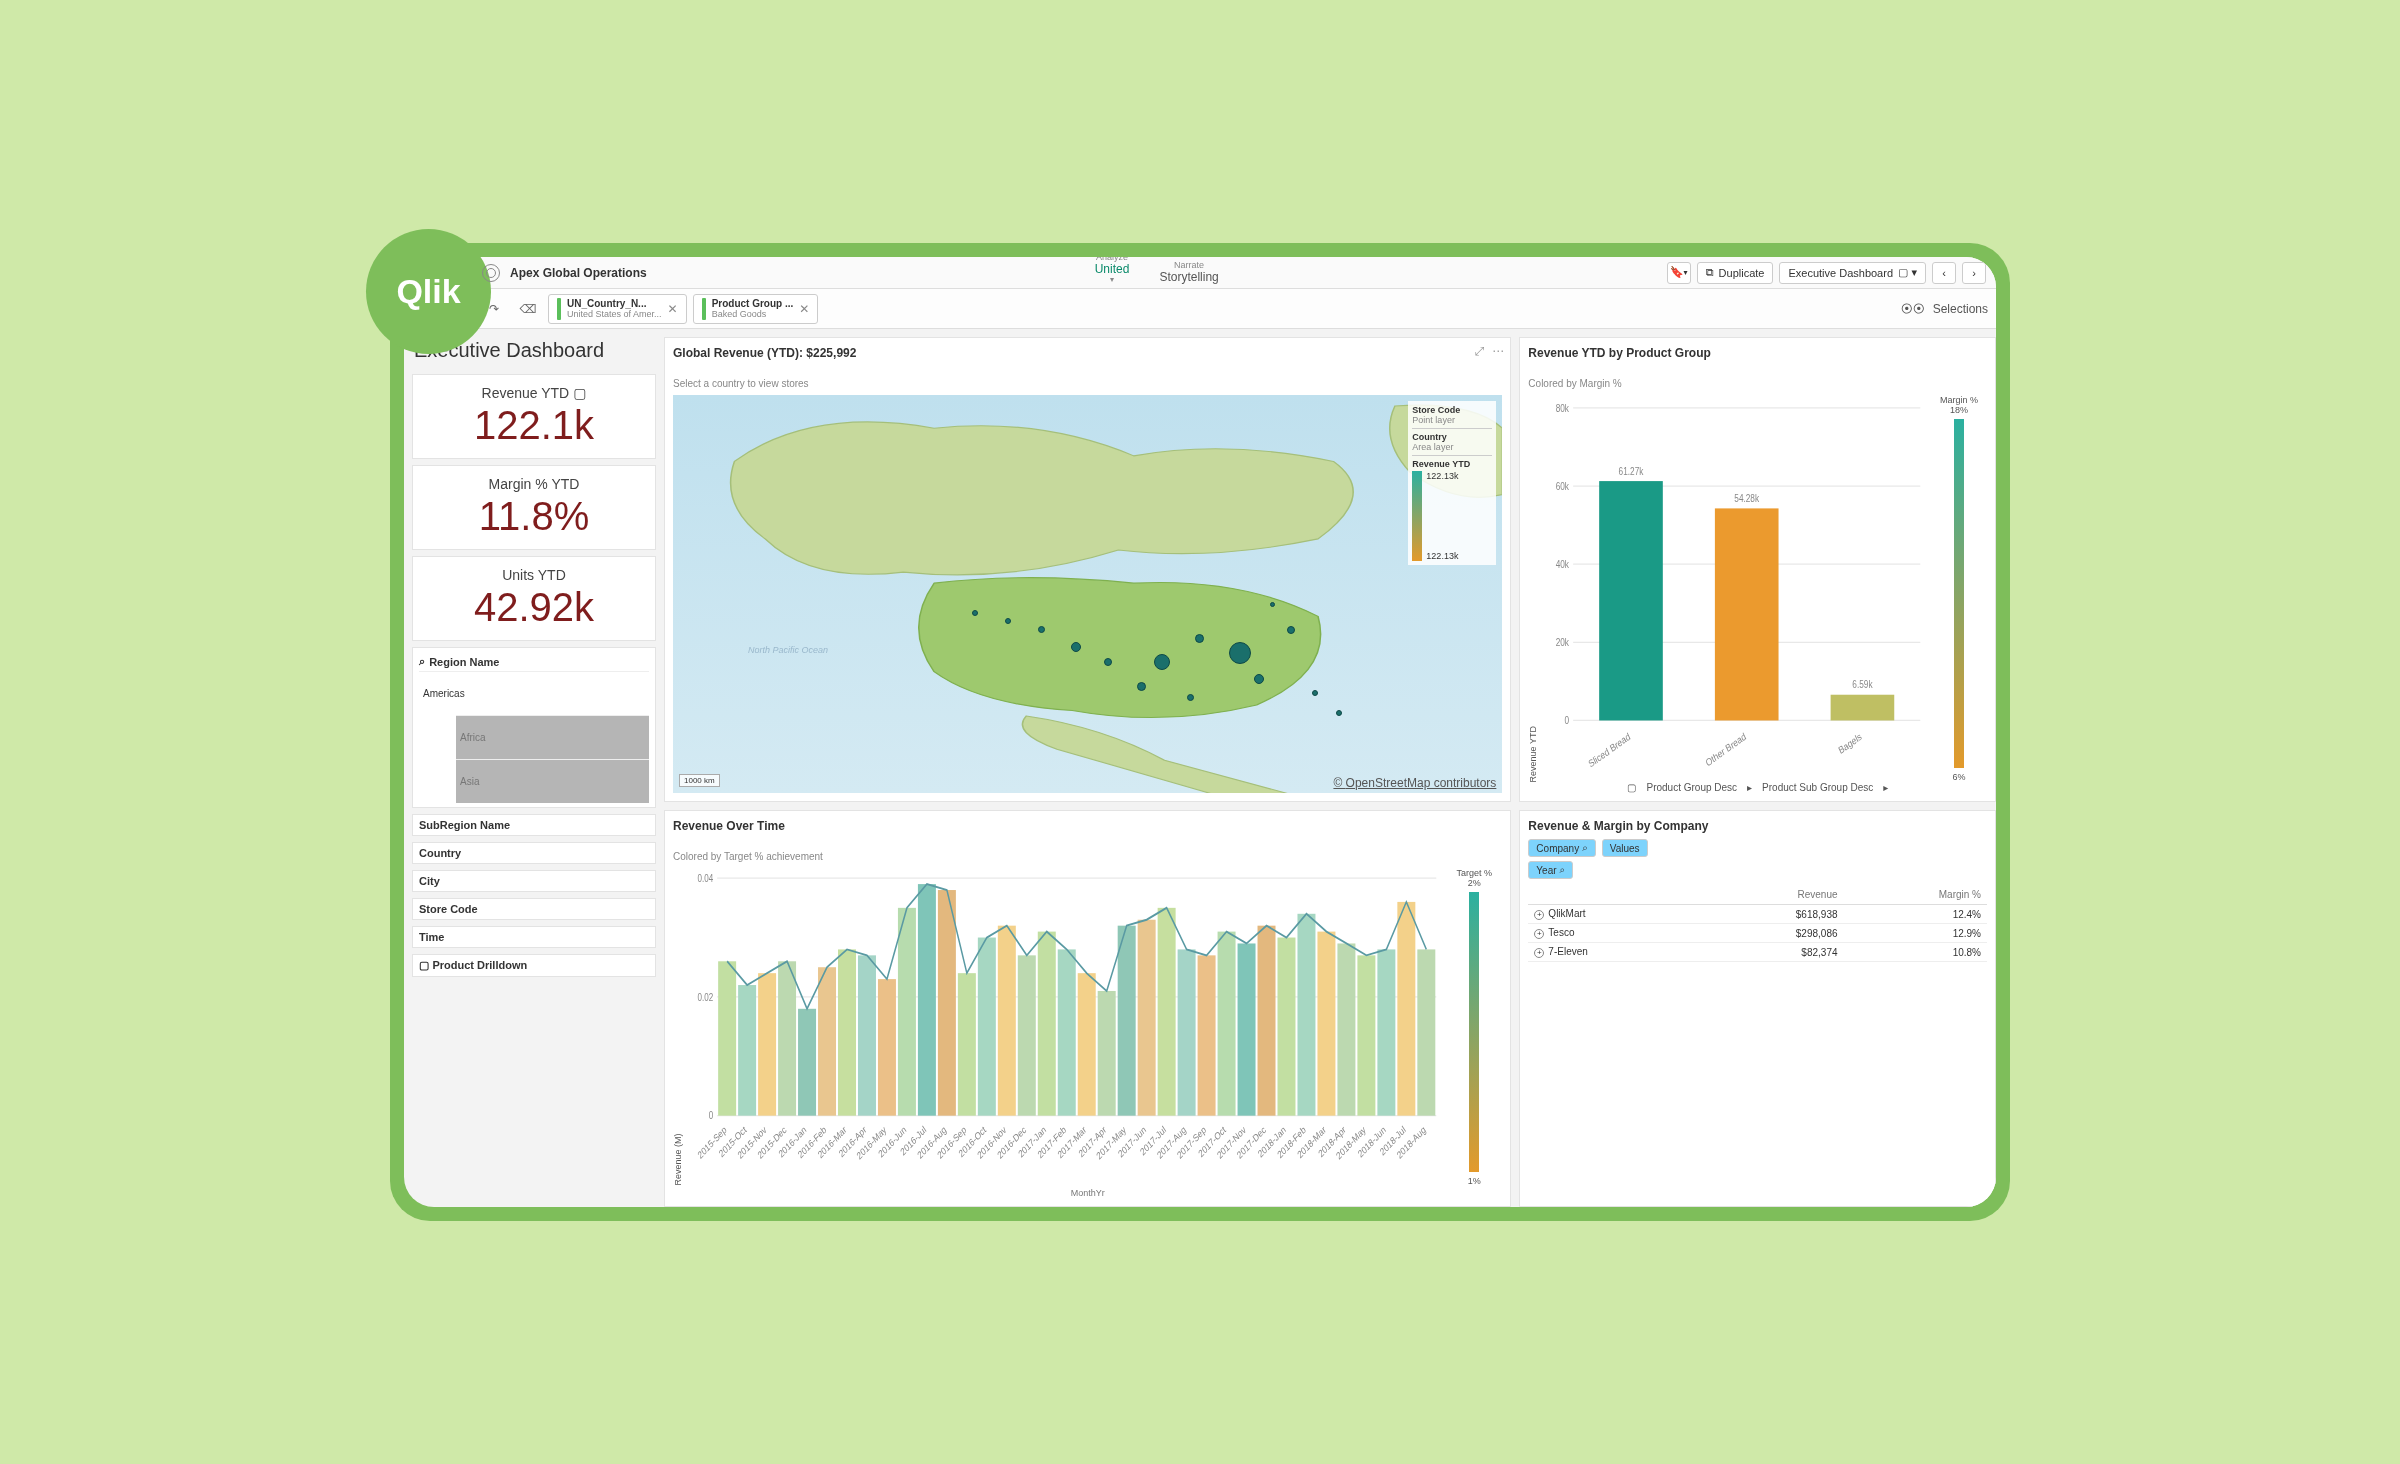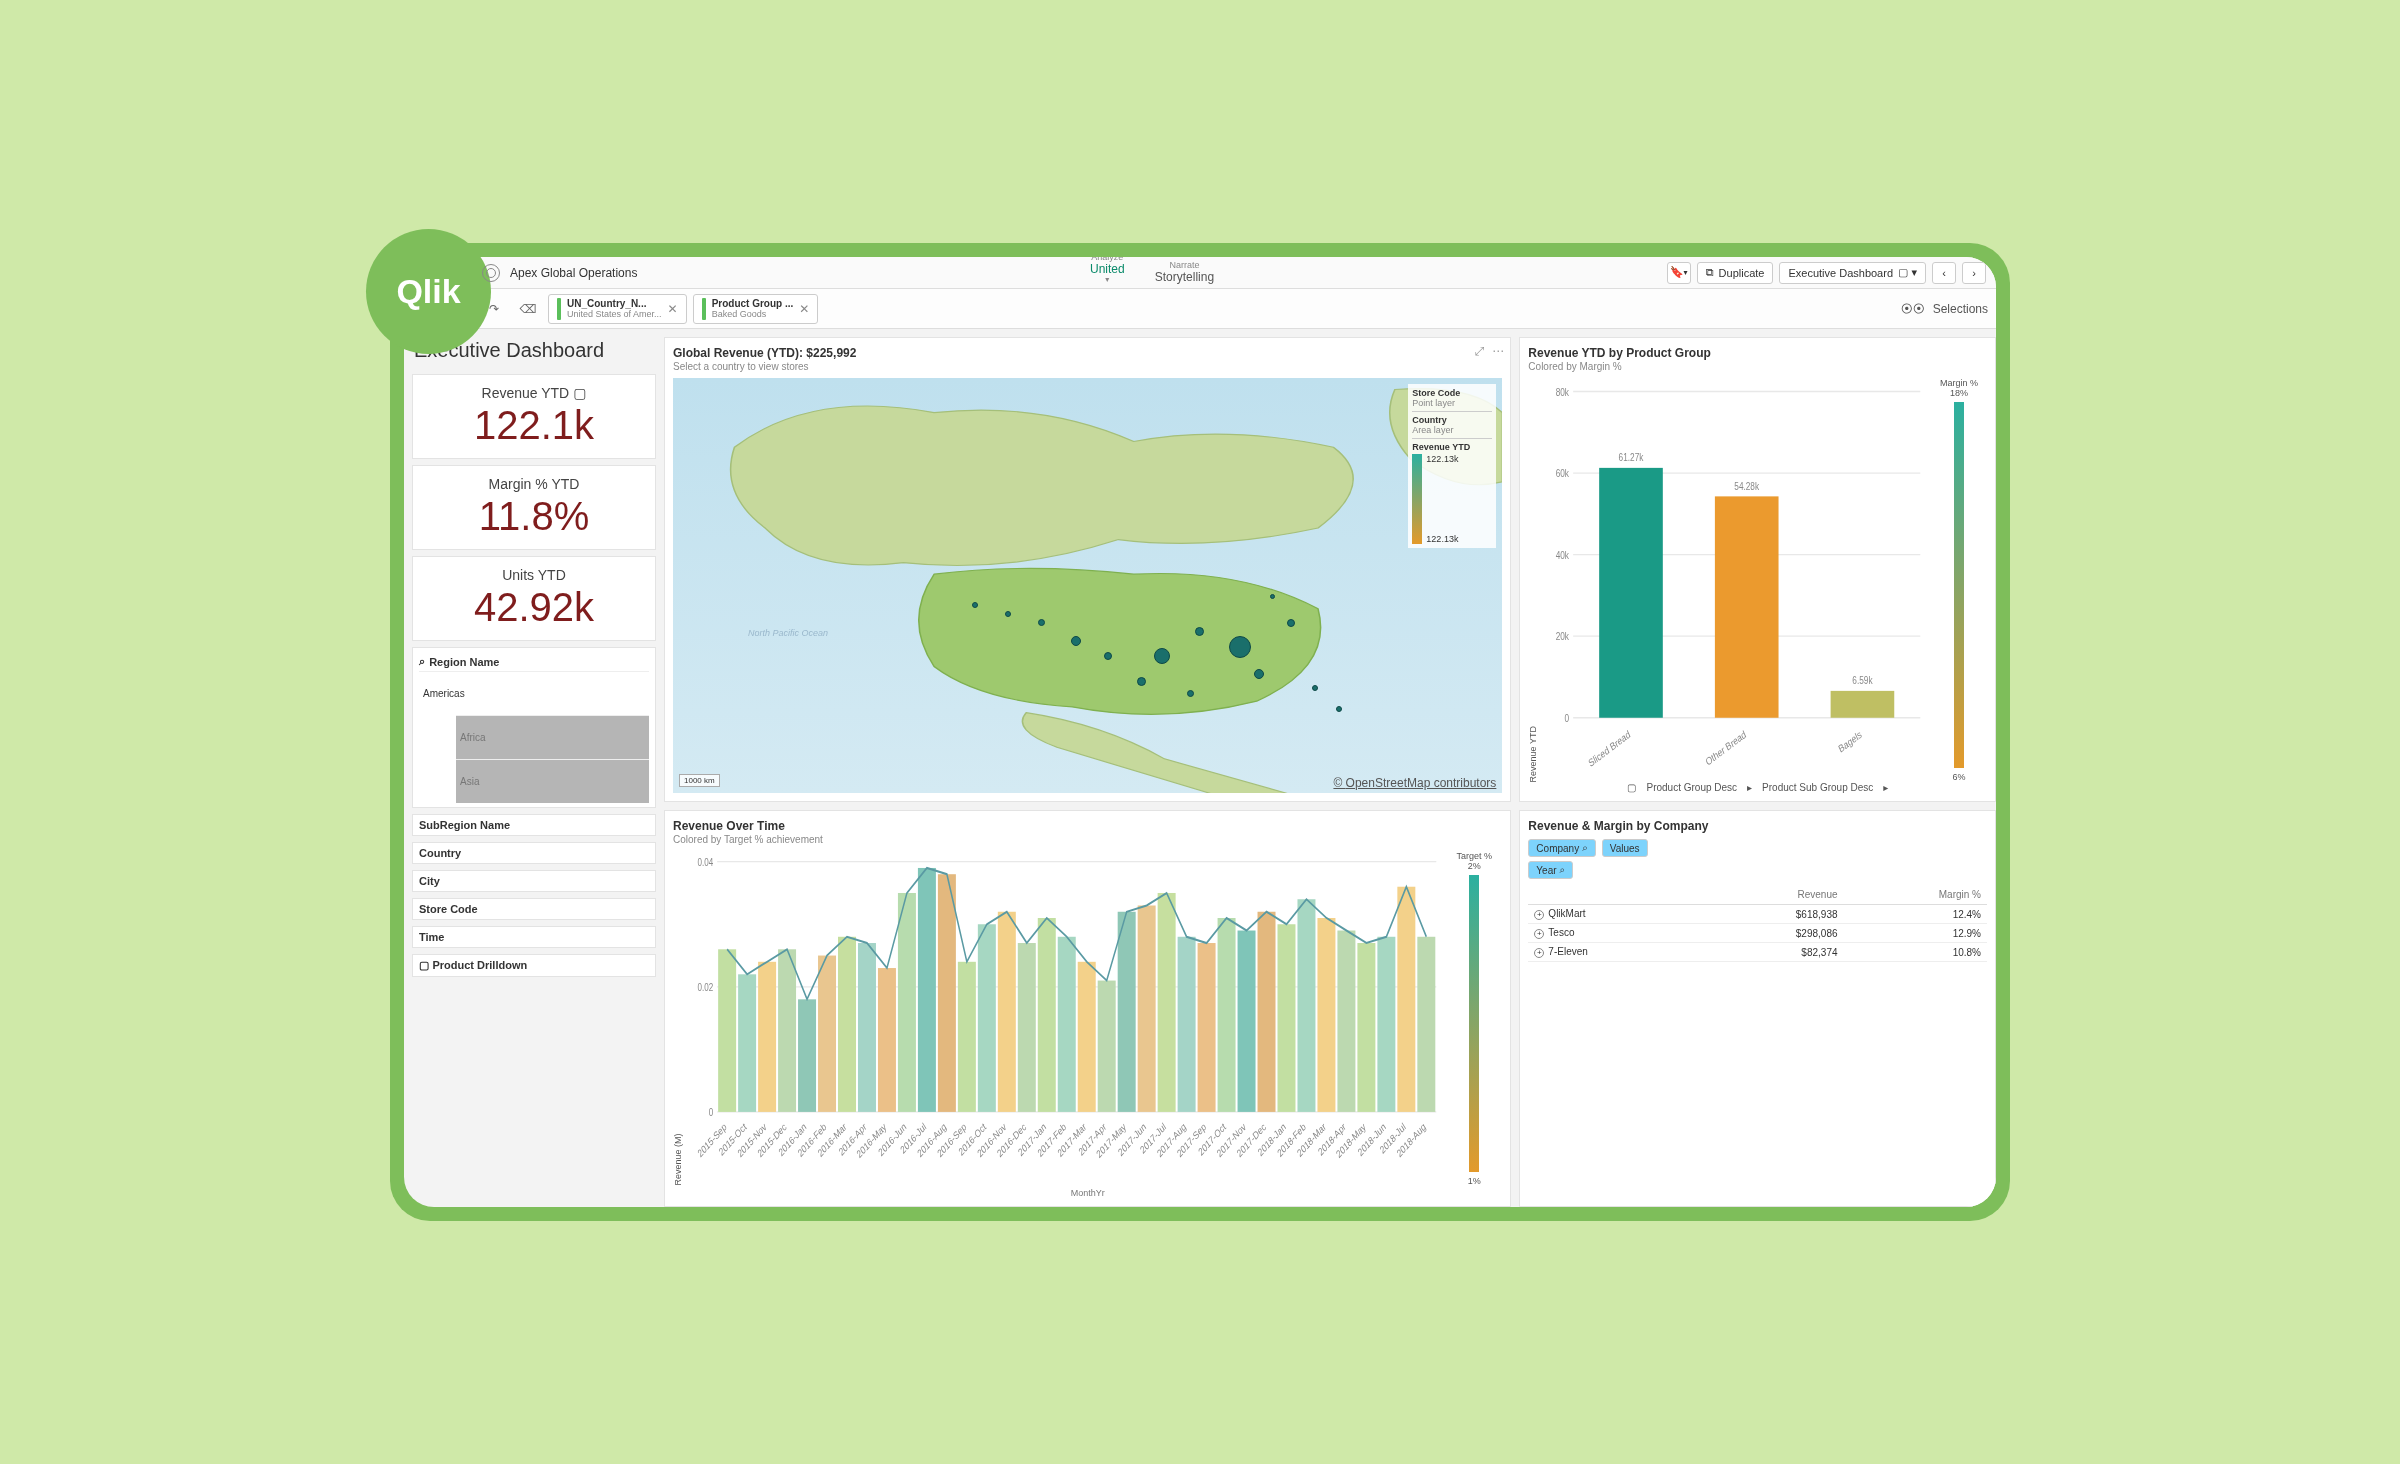--- a/index.html
+++ b/index.html
@@ -29,21 +29,21 @@
     background:#f3f3f3;
     border-radius:30px;
     overflow:hidden;
     display:flex; flex-direction:column;
   }
   
   .topbar {
     height:32px; background:#fafafa; border-bottom:1px solid #ddd;
     display:flex; align-items:center; padding:0 10px; gap:8px;
   }
-  .h-left{display:flex; align-items:center; gap:10px; min-width:0;}
+  .h-left{display:flex; align-items:center; gap:10px; min-width:0;font-weight:bold;}
   .h-center{flex:1; display:flex; justify-content:center; align-items:center; gap:30px;}
   .h-right{display:flex; align-items:center; gap:6px;}
   .iconbtn{width:24px; height:22px; border:1px solid #ccc; border-radius:3px; background:#fff; display:flex; align-items:center; justify-content:center; font-size:11px; cursor:pointer;}
   .btn{height:22px; border:1px solid #ccc; border-radius:3px; background:#fff; padding:0 8px; display:flex; align-items:center; gap:5px; font-size:11px; cursor:pointer;}
   .tab-vertical{ display:flex; flex-direction:column; align-items:center; font-size:10px; color:#555; line-height:1.1;}
   .tab-vertical .top{font-size:9px; color:#888;}
   .tab-vertical .bottom{font-size:12px;}
   .tab-active{ border-bottom:3px solid #0a8a6a; padding-bottom:4px; color:#0a8a6a;}
   .globe{width:18px;height:18px;border:1px solid #888;border-radius:50%; display:inline-block; position:relative;}
   .globe::after{content:'';position:absolute;inset:3px; border:1px solid #888; border-radius:50%;}
@@ -72,21 +72,21 @@
   .kpi .val{font-size:40px; color:#7f1d1d; font-weight:400; margin-top:2px;}
   .filterbox{background:#fff; border:1px solid #e3e3e3; padding:4px 6px;}
   .filterbox .hdr{font-size:11px; font-weight:600; color:#333; padding:3px 0; display:flex; gap:4px; align-items:center;}
   .filterbox .row{font-size:10px; padding:16px 4px; border-top:1px solid #eee;}
   .filterbox .row.dis{background:#b5b5b5; color:#777;margin-left:37px;}
   .filterlabel{background:#fff; border:1px solid #e3e3e3; padding:4px 6px; font-size:11px; font-weight:600;}
 
   .rightcol { flex:1; padding:8px 8px 8px 0; display:grid; grid-template-columns: 64% 36%; grid-template-rows: 54% 46%; gap:8px;}
   .panel{background:#fff; border:1px solid #e3e3e3; padding:8px; display:flex; flex-direction:column; min-height:0;}
   .phead{font-size:12px; font-weight:700;}
-  .psub{font-size:10px; color:#888; margin-top:1px;}
+  .psub{font-size:10px; color:#888; margin-top:18px;}
   .picons{position:absolute; top:6px; right:6px; display:flex; gap:8px; color:#999;}
   .panel-map{grid-column:1; grid-row:1; position:relative;}
   .panel-bar{grid-column:2; grid-row:1; position:relative;}
   .panel-area{grid-column:1; grid-row:2;}
   .panel-table{grid-column:2; grid-row:2;}
 
   
   .maparea{flex:1; position:relative; background:linear-gradient(#bfe0ee,#d4eaf3); margin-top:6px; overflow:hidden;}
   .maplegend{position:absolute; top:6px; right:6px; width:88px; background:rgba(255,255,255,0.85); font-size:9px; padding:4px;}
   .grad{width:10px; height:90px; background:linear-gradient(#2bb0a0,#e39a2b); display:inline-block; vertical-align:top; margin-right:4px;}

